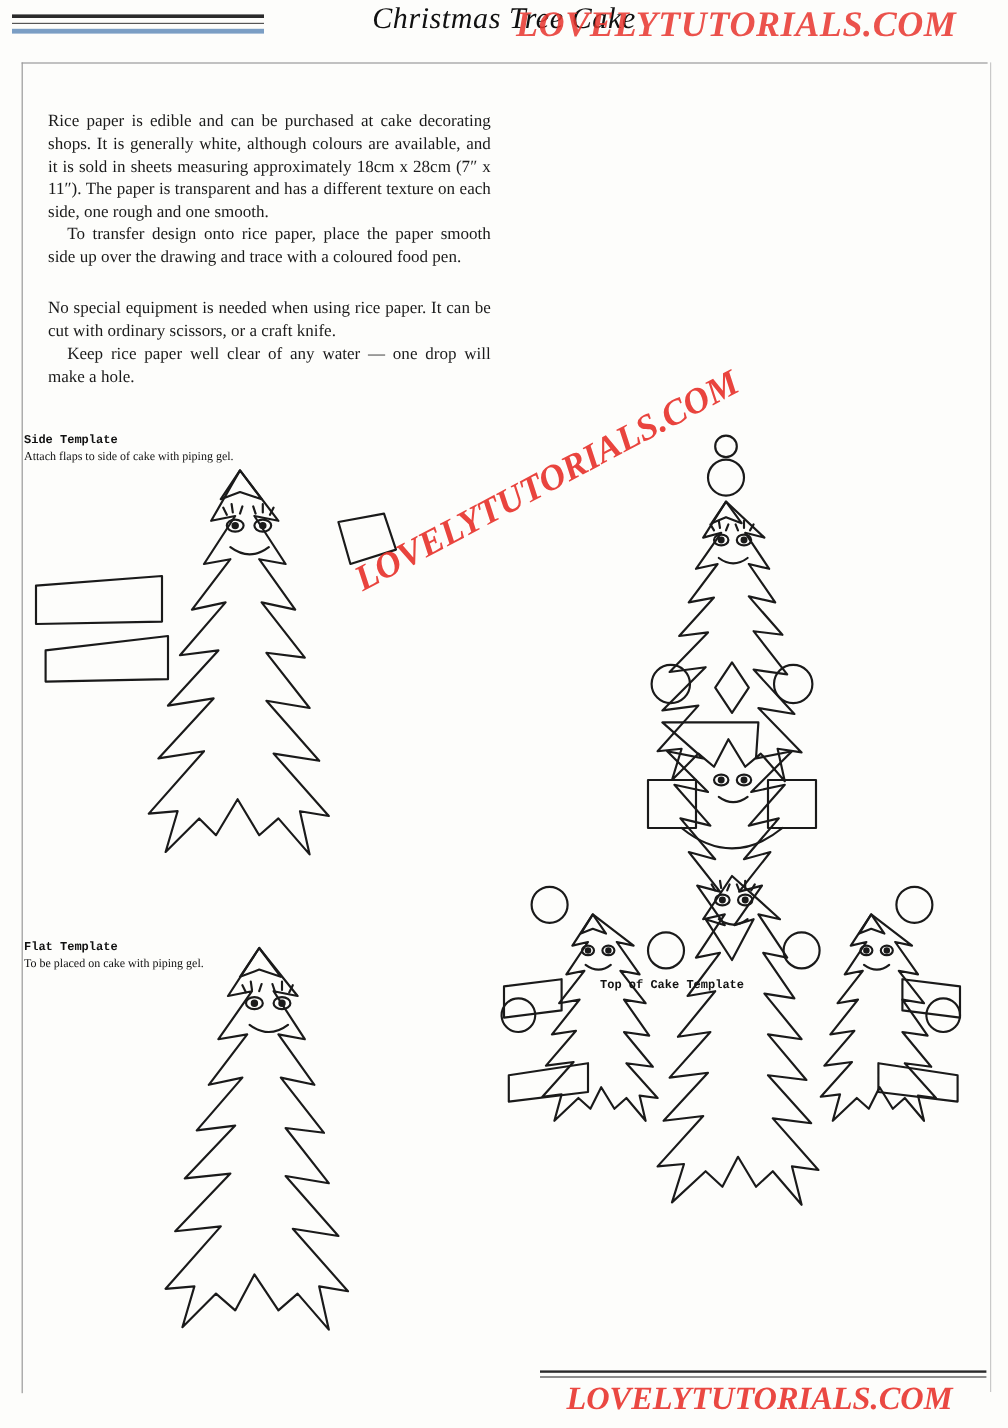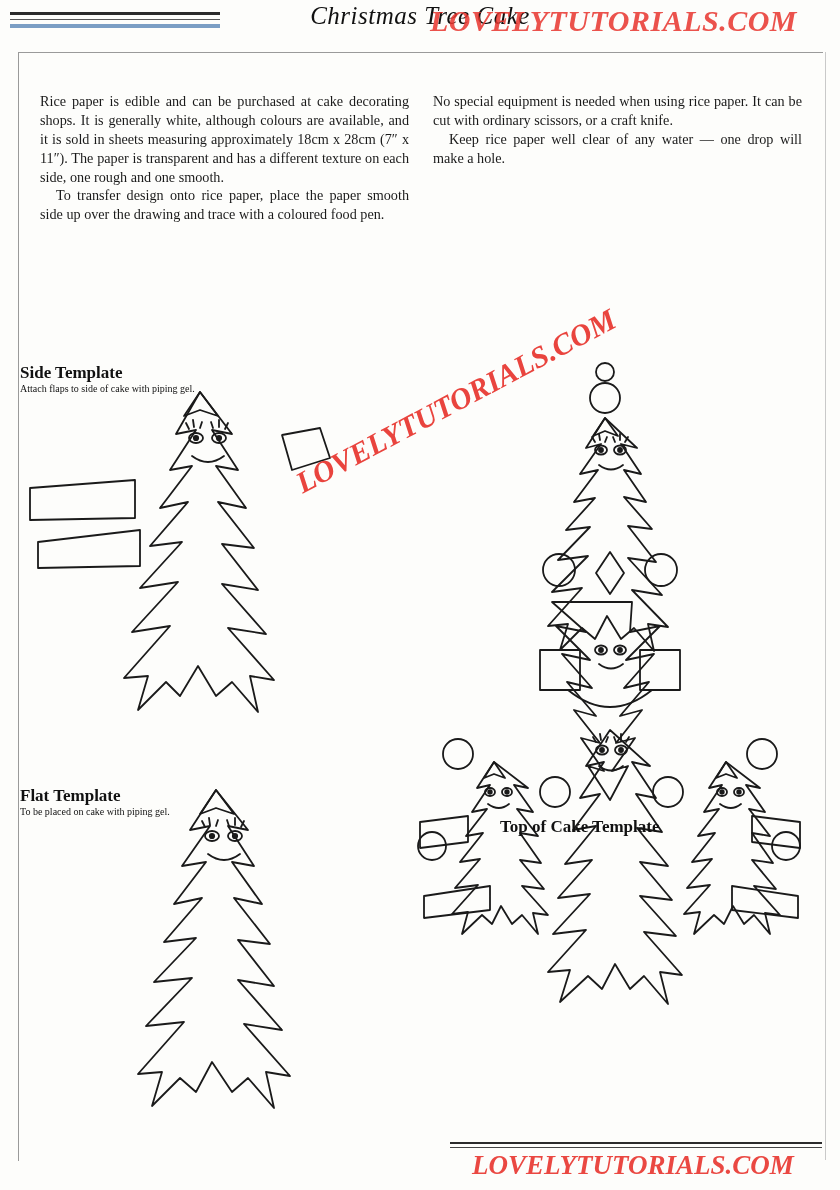--- a/index.html
+++ b/index.html
@@ -70,20 +70,21 @@
     color: #111;
   }
 
   
   .columns {
     position: absolute;
     left: 40px; top: 92px;
     width: 762px;
     display: flex;
     gap: 24px;
+    flex-direction: column;
   }
   .col {
     width: 369px;
     font-size: 14.2px;
     line-height: 1.33;
     text-align: justify;
     color: #1a1a1a;
   }
   .col p { margin: 0; }
   .col p + p { text-indent: 16px; }
@@ -95,23 +96,24 @@
     width: 800px; height: 830px;
   }
 
   .caption {
     position: absolute;
     font-family: "Liberation Serif", serif;
     color: #111;
   }
   .caption .cap-title {
     font-weight: bold;
-    font-size: 17px;
+    font-size: 10px;
     display: block;
     line-height: 1.25;
+    font-family: Liberation Mono, monospace;
   }
   .caption .cap-body {
     font-size: 10px;
     display: block;
     line-height: 1.2;
   }
   #cap-side { left: 20px; top: 362px; width: 250px; }
   #cap-flat { left: 20px; top: 785px; width: 250px; }
   #cap-top  { left: 500px; top: 816px; width: 260px; text-align: left; }
   #cap-top .cap-title { font-weight: bold; }

